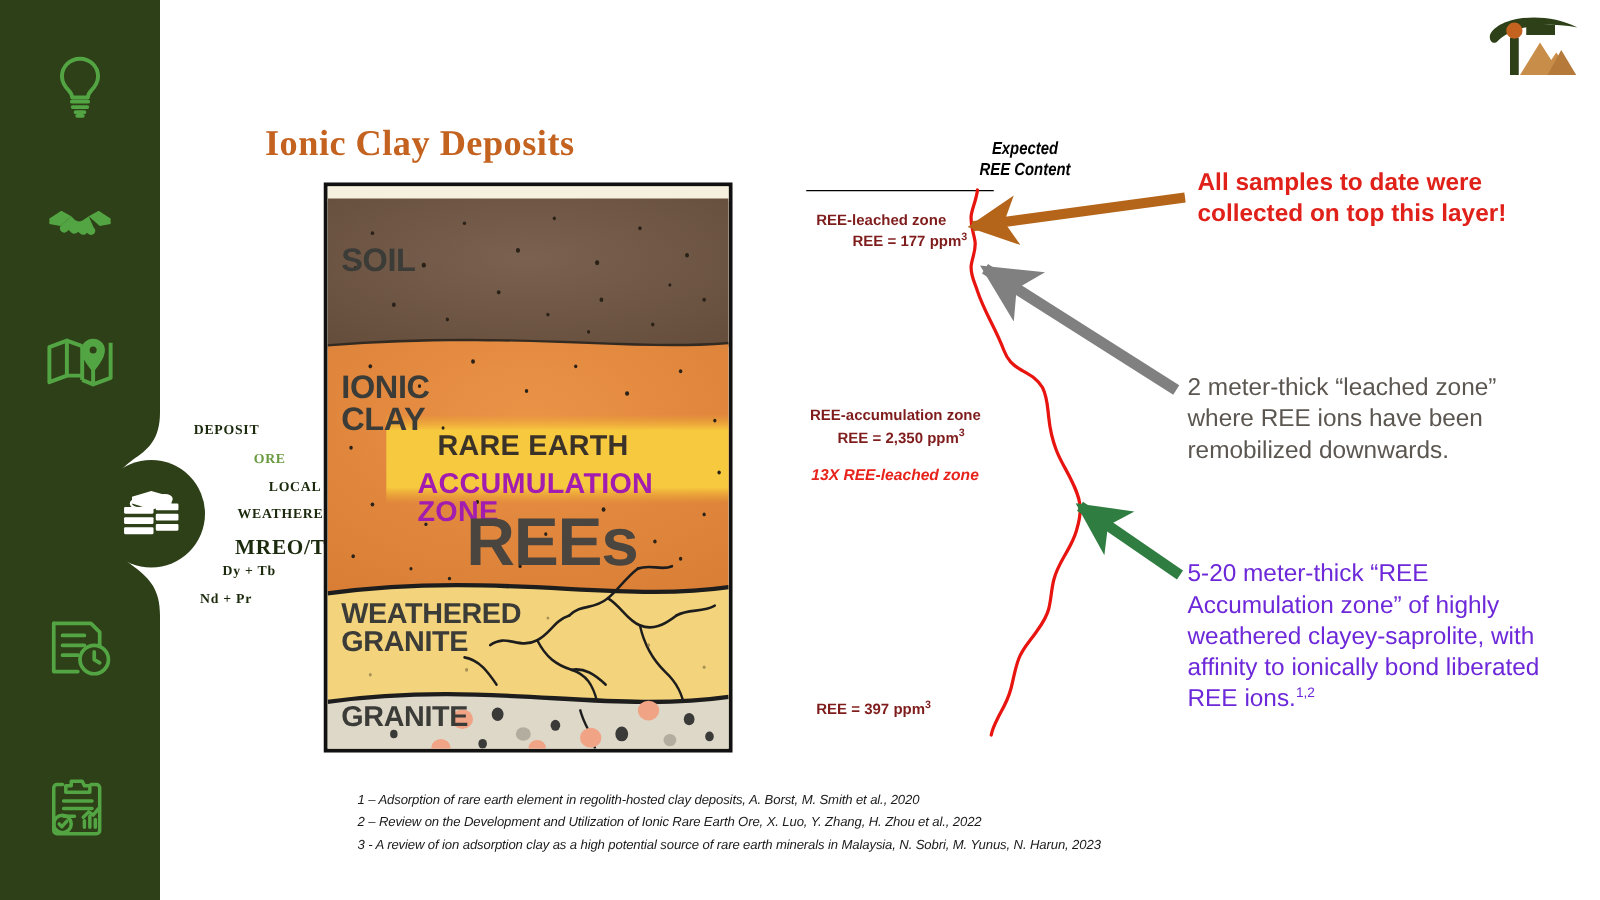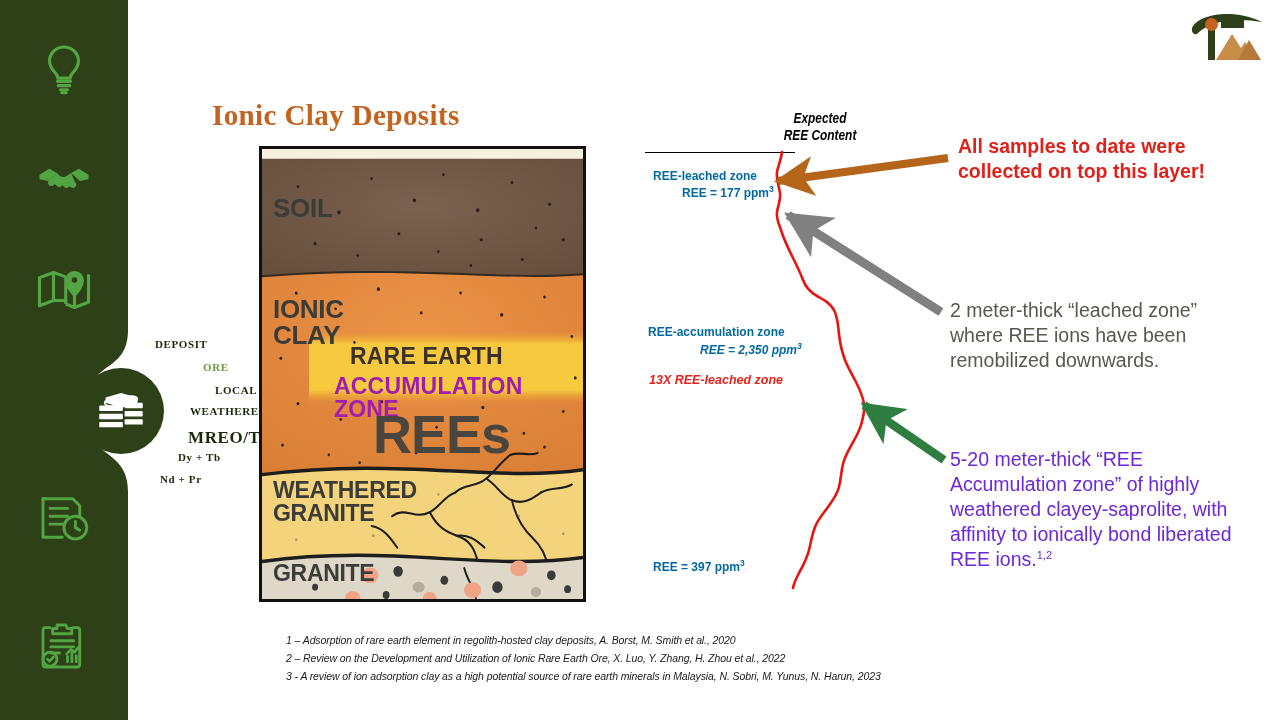--- a/index.html
+++ b/index.html
@@ -101,21 +101,21 @@
     left: 645px; top: 152px;
     width: 150px; height: 0;
     border-top: 1.6px solid #000;
   }
 
   .mid-ann {
     position: absolute;
     font-family: "Liberation Sans", sans-serif;
     font-weight: bold;
     font-size: 12px;
-    color: #0369a1;
+    color: #7f1d1d;
     line-height: 1.35;
     white-space: nowrap;
   }
   .mid-ann.red {
     color: #e8231c;
     font-style: italic;
   }
   .mid-ann sup { font-size: 8.5px; }
 
   
@@ -421,21 +421,21 @@
     <div>Expected</div>
     <div>REE Content</div>
   </div>
 
   <div class="mid-ann" style="left:653px; top:168px;">REE-leached zone</div>
   <div class="mid-ann" style="left:682px; top:184px;">
     <span>REE = 177 ppm</span><sup>3</sup>
   </div>
 
   <div class="mid-ann" style="left:648px; top:324px;">REE-accumulation zone</div>
-  <div class="mid-ann" style="left:700px; top:341px;font-style:italic;">
+  <div class="mid-ann" style="left:670px; top:341px;">
     <span>REE = 2,350 ppm</span><sup>3</sup>
   </div>
 
   <div class="mid-ann red" style="left:649px; top:372px; font-size:12.5px;">13X REE-leached zone</div>
 
   <div class="mid-ann" style="left:653px; top:558px;">
     <span>REE = 397 ppm</span><sup>3</sup>
   </div>
 
   <div class="right-ann" id="ann-red">All samples to date were collected on top this layer!</div>

